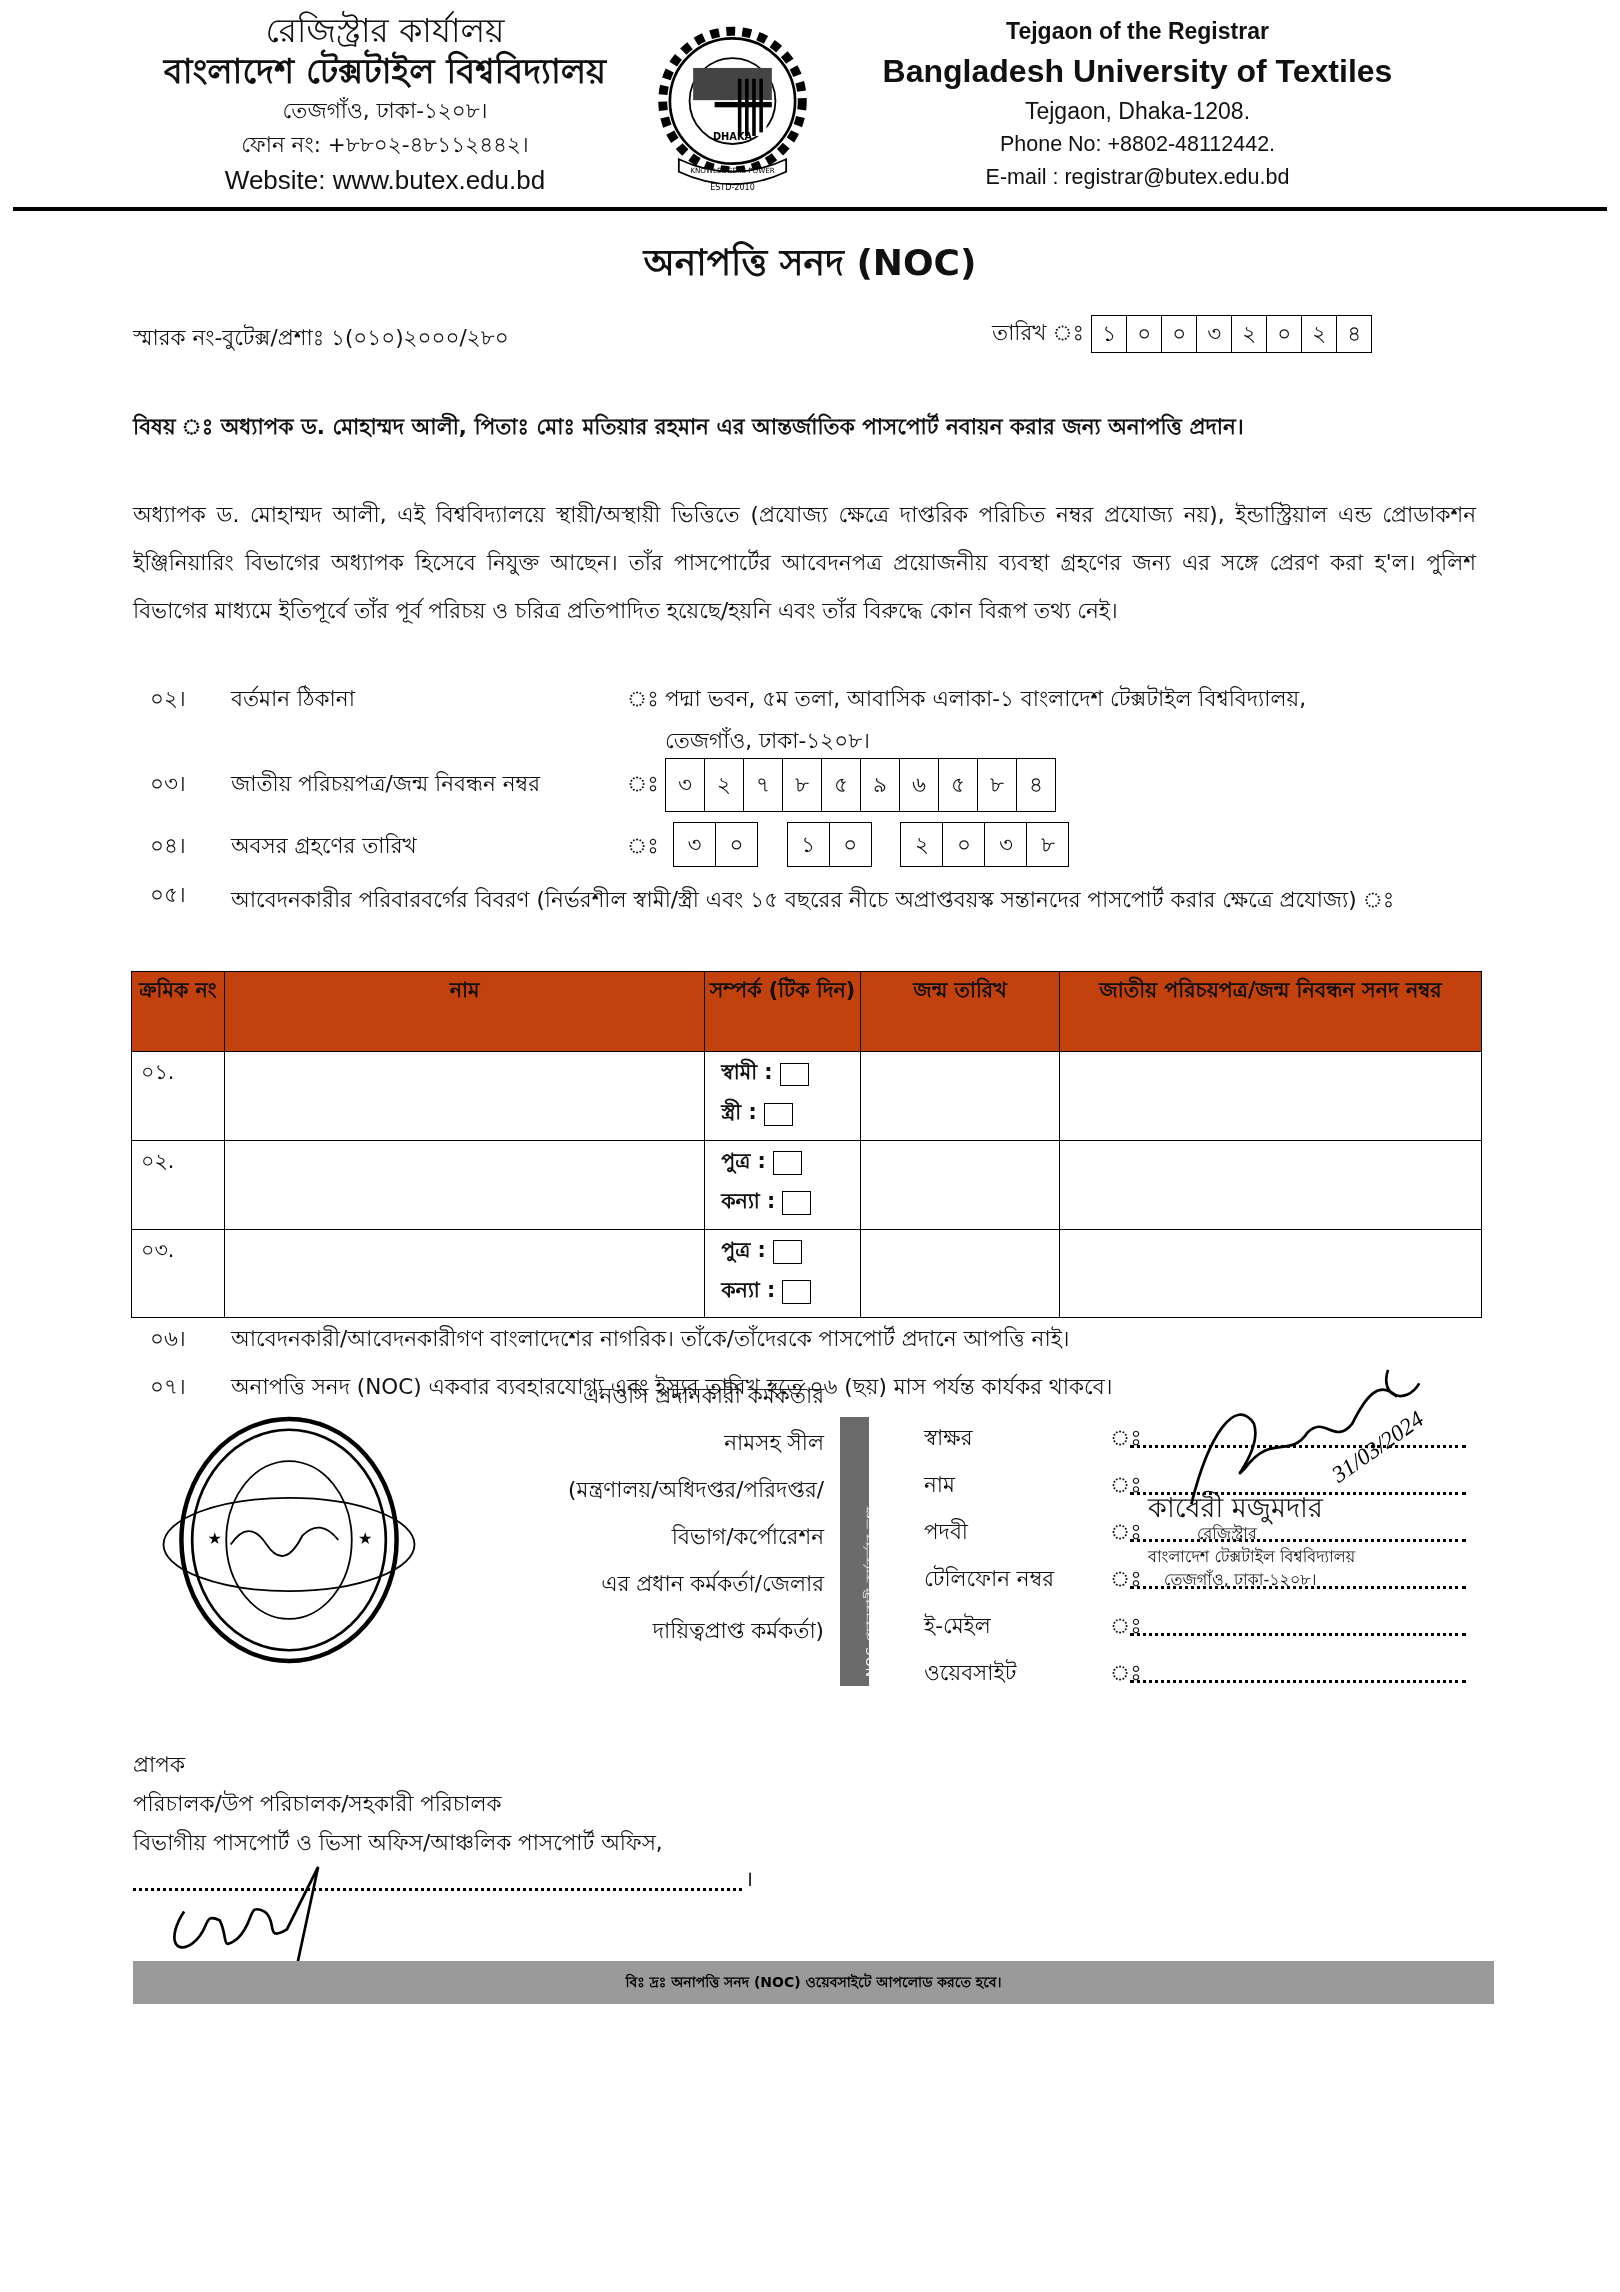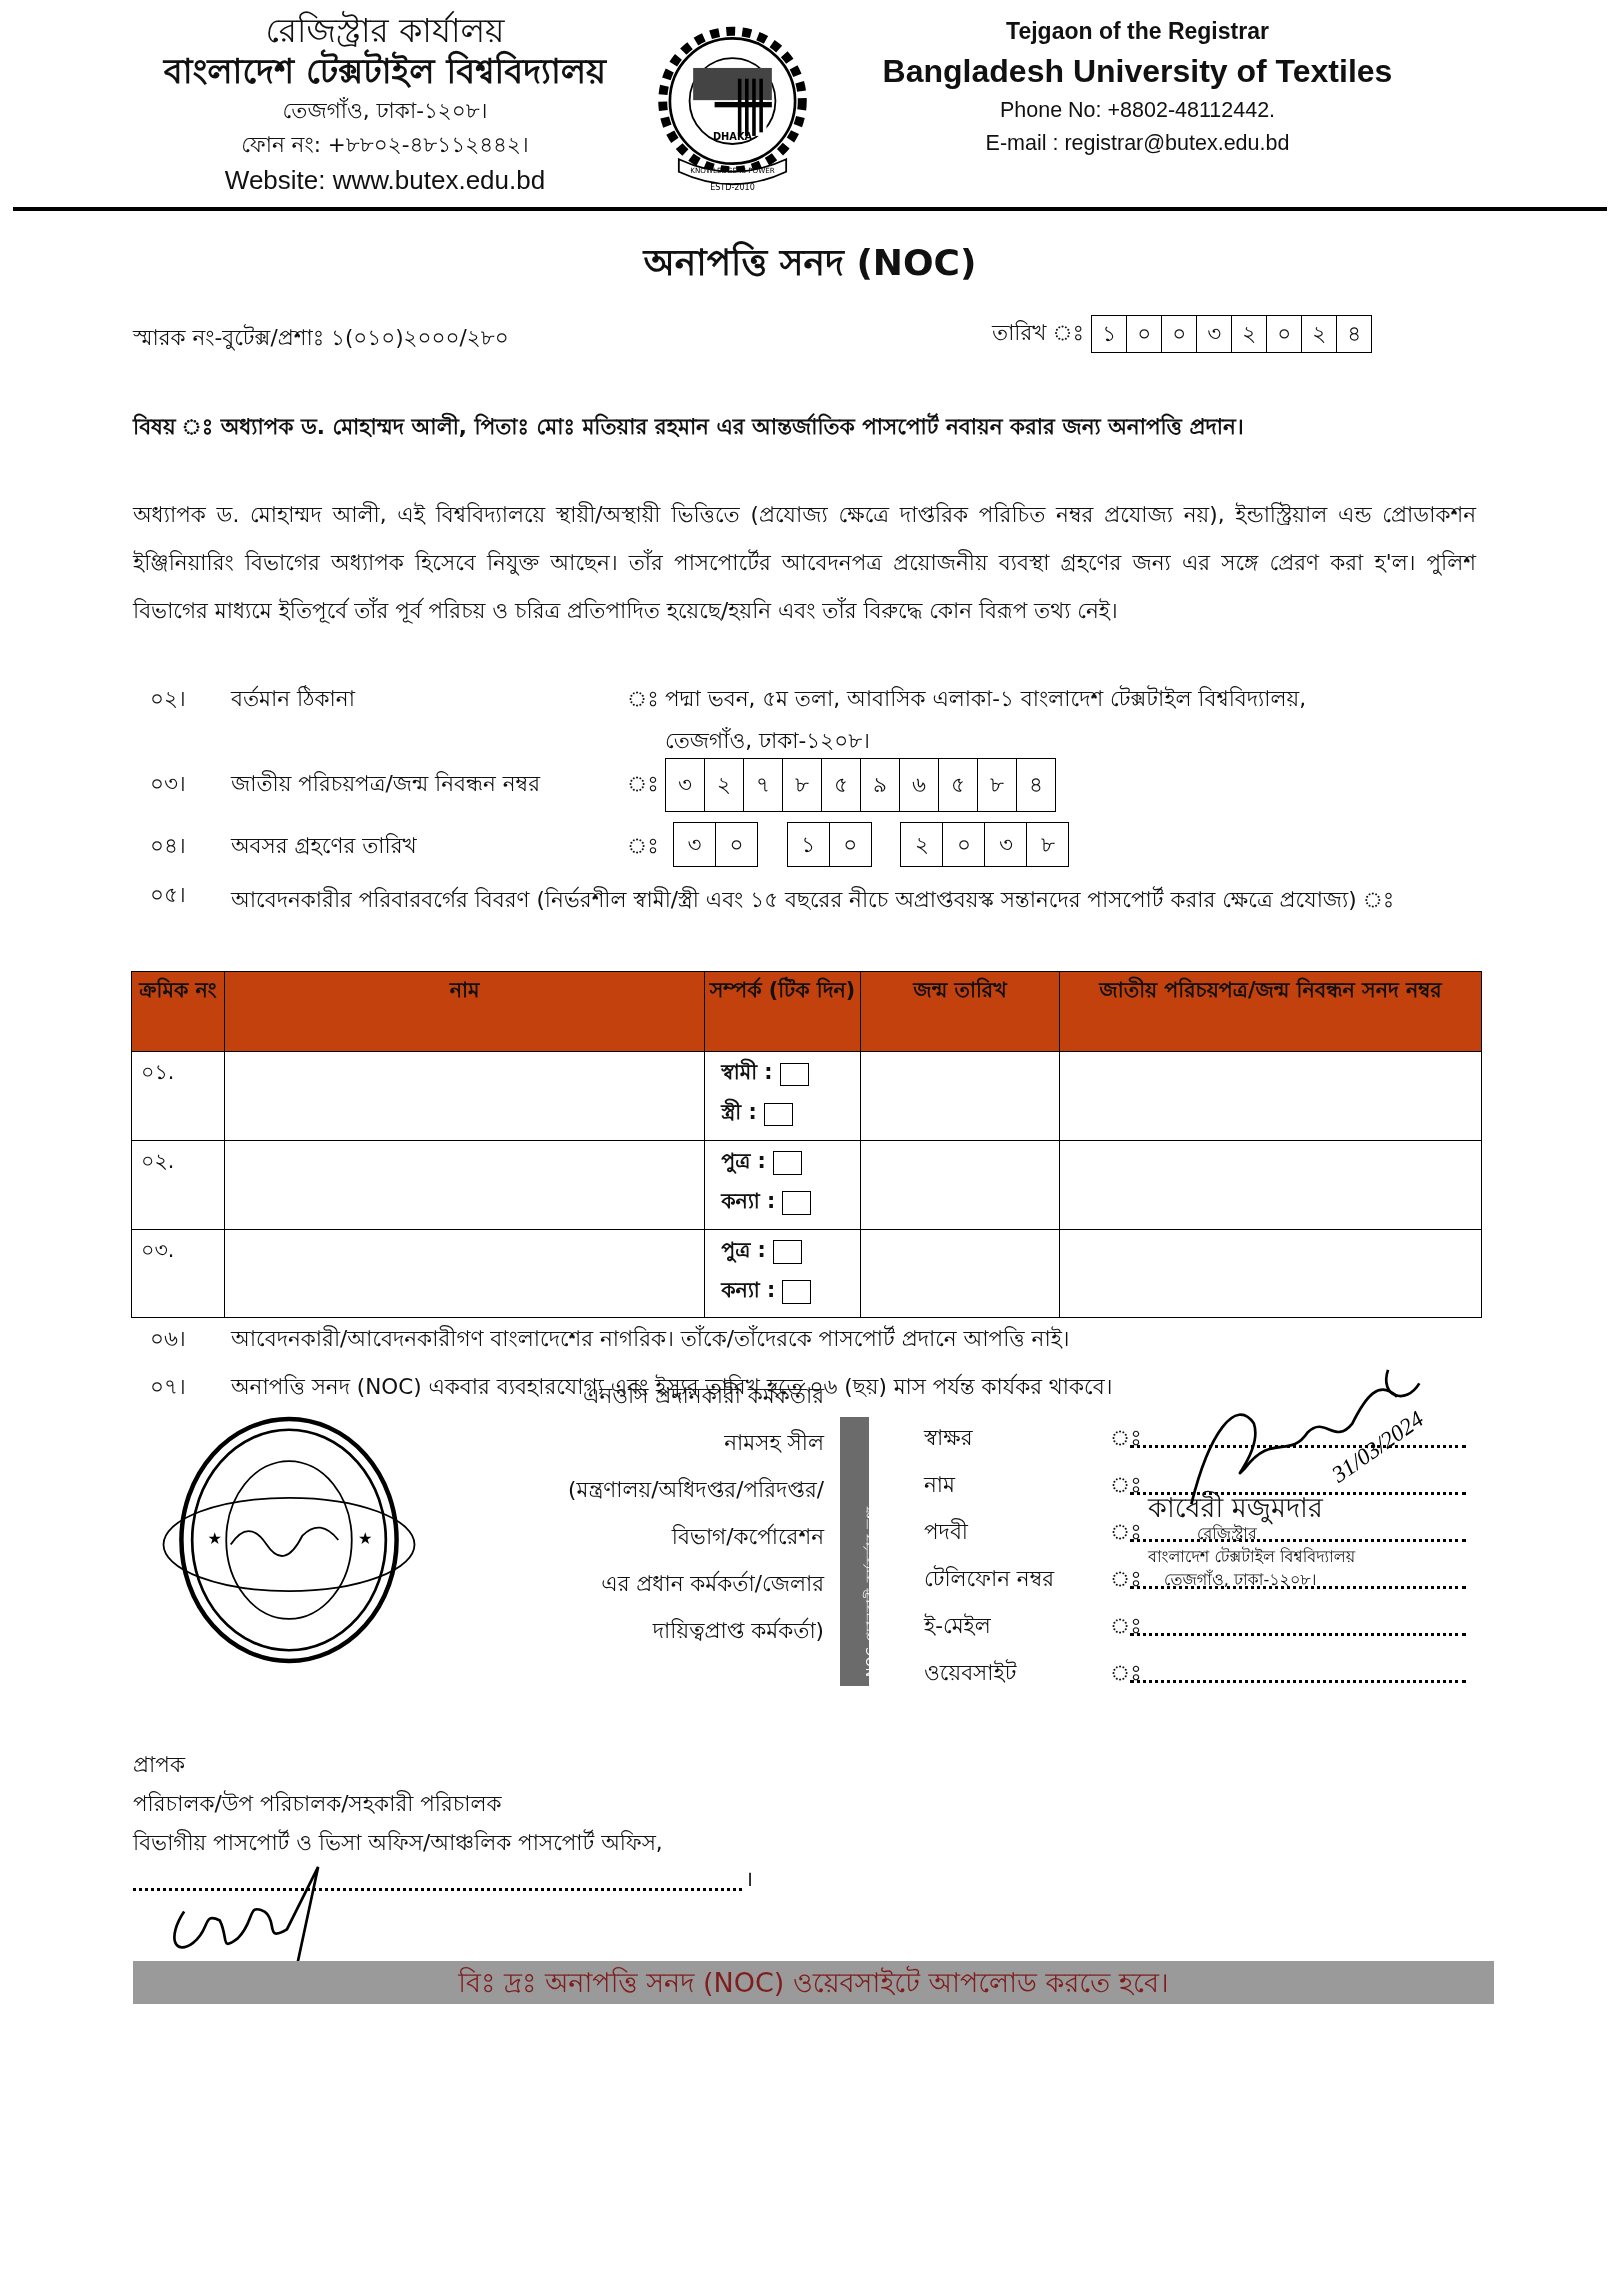--- a/index.html
+++ b/index.html
@@ -77,21 +77,21 @@
   .officer-org2 { left: 1164px; top: 1567px; font-size: 16px; }
 
   .seal { left: 159px; top: 1410px; width: 260px; height: 260px; }
   .sig-mark { left: 1173px; top: 1361px; width: 287px; height: 152px; }
 
   .recip { left: 133px; top: 1745px; font-size: 21.5px; line-height: 39px; }
   .recip-dots { left: 133px; top: 1879px; width: 609px; border-bottom: 3.6px dotted #000; height: 9px; }
   .recip-sig { left: 157px; top: 1858px; width: 224px; height: 134px; }
 
   .footer-bar { left: 133px; top: 1961px; width: 1361px; height: 43px; background: #9a9a9a; text-align: center; }
-  .footer-bar span { font-size: 27px; line-height: 43px; font-weight: normal; color: #7f1d1d; }
+  .footer-bar span { font-size: 14px; line-height: 43px; font-weight: bold; color: #000000; }
 </style>
 </head>
 <body>
 
 <div class="abs hdr-left bn">
   <div class="l1">রেজিস্ট্রার কার্যালয়</div>
   <div class="l2">বাংলাদেশ টেক্সটাইল বিশ্ববিদ্যালয়</div>
   <div class="l3">তেজগাঁও, ঢাকা-১২০৮।</div>
   <div class="l4">ফোন নং: +৮৮০২-৪৮১১২৪৪২।</div>
   <div class="l5 lat">Website: www.butex.edu.bd</div>
@@ -114,20 +114,21 @@
   </g>
   <path d="M30 150 Q90 178 150 150 L150 164 Q90 192 30 164 Z" fill="#fff" stroke="#000" stroke-width="2"></path>
   <text x="90" y="128" font-size="11" text-anchor="middle" font-weight="bold" font-family="DejaVu Sans, sans-serif">DHAKA</text>
   <text x="90" y="165" font-size="8" text-anchor="middle" font-family="DejaVu Sans, sans-serif">KNOWLEDGE IS POWER</text>
   <text x="90" y="184" font-size="9" text-anchor="middle" font-family="DejaVu Sans, sans-serif">ESTD-2010</text>
 </svg>
 
 <div class="abs hdr-right lat">
   <div class="r1">Tejgaon of the Registrar</div>
   <div class="r2">Bangladesh University of Textiles</div>
+  <div class="r3">Tejgaon, Dhaka-1208.</div>
   <div class="r4">Phone No: +8802-48112442.</div>
   <div class="r5">E-mail : registrar@butex.edu.bd</div>
 </div>
 
 <div class="abs hdr-rule"></div>
 
 <div class="abs title bn">অনাপত্তি সনদ (NOC)</div>
 
 <div class="abs memo bn">স্মারক নং-বুটেক্স/প্রশাঃ ১(০১০)২০০০/২৮০</div>
 

